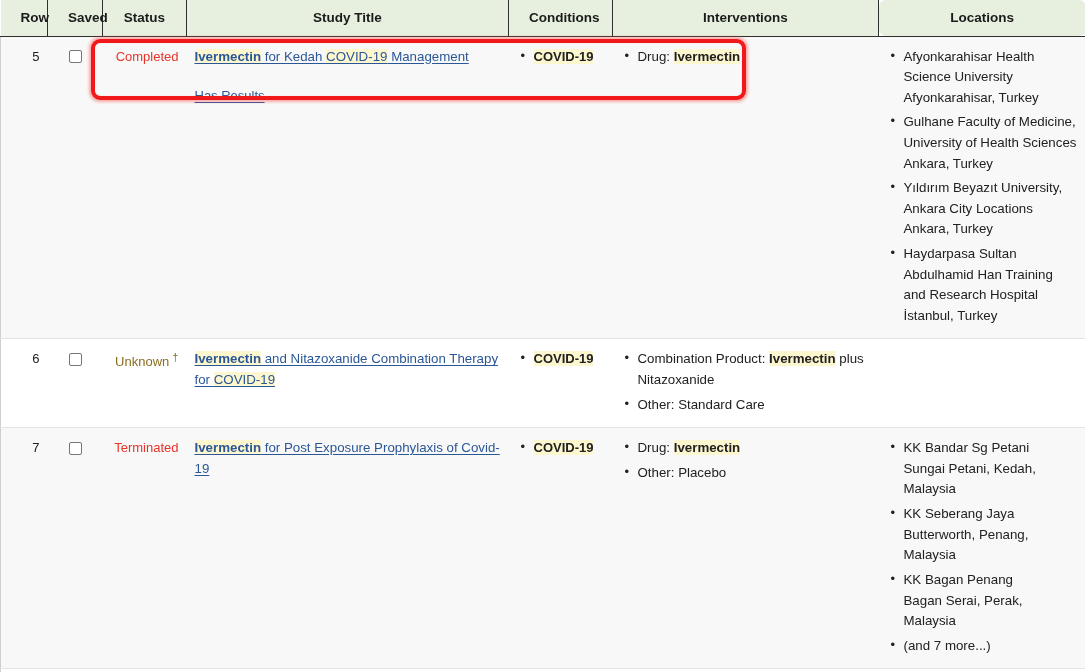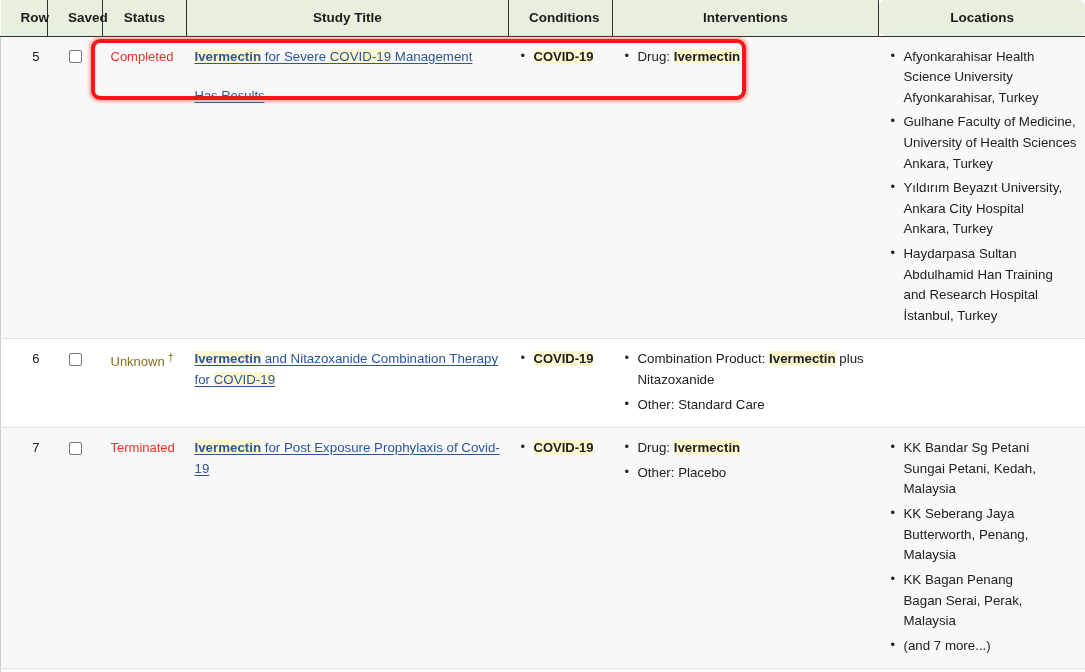--- a/index.html
+++ b/index.html
@@ -50,21 +50,21 @@
     width: 47px;
     text-align: right;
     padding-right: 11px;
     color: #212121;
     font-size: 13px;
     border-left: 1px solid #cfcfcf;
   }
   td.col-saved { width: 55px; text-align: center; padding-top: 11px; }
   td.col-status {
     width: 84px;
-    text-align: left;
+    text-align: right;
     font-size: 13px;
     padding-left: 2px;
     padding-right: 2px;
   }
   td.col-title { width: 322px; padding-left: 10px; padding-right: 18px; }
   td.col-cond { width: 104px; padding-left: 6px; padding-right: 4px; }
   td.col-interv { width: 266px; padding-left: 6px; padding-right: 10px; }
   td.col-loc { width: 207px; padding-left: 6px; padding-right: 6px; margin-top: 28px; }
 
   
@@ -151,21 +151,21 @@
         <th class="col-h" style="width:104px">Conditions</th>
         <th class="col-h" style="width:266px">Interventions</th>
         <th class="col-h last-col" style="width:207px">Locations</th>
       </tr>
     </thead>
     <tbody id="table-body">
         <tr class="row-alt">
           <td class="col-row">5</td>
           <td class="col-saved"><span class="cb"></span></td>
           <td class="col-status"><span class="status-completed">Completed</span></td>
-          <td class="col-title"><a class="study-link" href="#"><span class="hl b">Ivermectin</span><span> for Severe </span><span class="hl">COVID-19</span><span> Management</span></a><br><a class="results-link" href="#">Has Results</a></td>
+          <td class="col-title"><a class="study-link" href="#"><span class="hl b">Ivermectin</span><span> for Kedah </span><span class="hl">COVID-19</span><span> Management</span></a><br><a class="results-link" href="#">Has Results</a></td>
           <td class="col-cond">
             <ul class="blist">
               <li><span class="hl cond-text">COVID-19</span></li>
             </ul>
           </td>
           <td class="col-interv">
             <ul class="blist">
               <li><span>Drug: </span><span class="hl b">Ivermectin</span></li>
             </ul>
           </td>
@@ -173,21 +173,21 @@
             <ul class="blist">
               <li>
                 <span class="loc-line loc-name">Afyonkarahisar Health Science University</span>
                 <span class="loc-line loc-place">Afyonkarahisar, Turkey</span>
               </li>
               <li>
                 <span class="loc-line loc-name">Gulhane Faculty of Medicine, University of Health Sciences</span>
                 <span class="loc-line loc-place">Ankara, Turkey</span>
               </li>
               <li>
-                <span class="loc-line loc-name">Yıldırım Beyazıt University, Ankara City Hospital</span>
+                <span class="loc-line loc-name">Yıldırım Beyazıt University, Ankara City Locations</span>
                 <span class="loc-line loc-place">Ankara, Turkey</span>
               </li>
               <li>
                 <span class="loc-line loc-name">Haydarpasa Sultan Abdulhamid Han Training and Research Hospital</span>
                 <span class="loc-line loc-place">İstanbul, Turkey</span>
               </li>
             </ul>
           </td>
         </tr>
         <tr class="row-plain">

